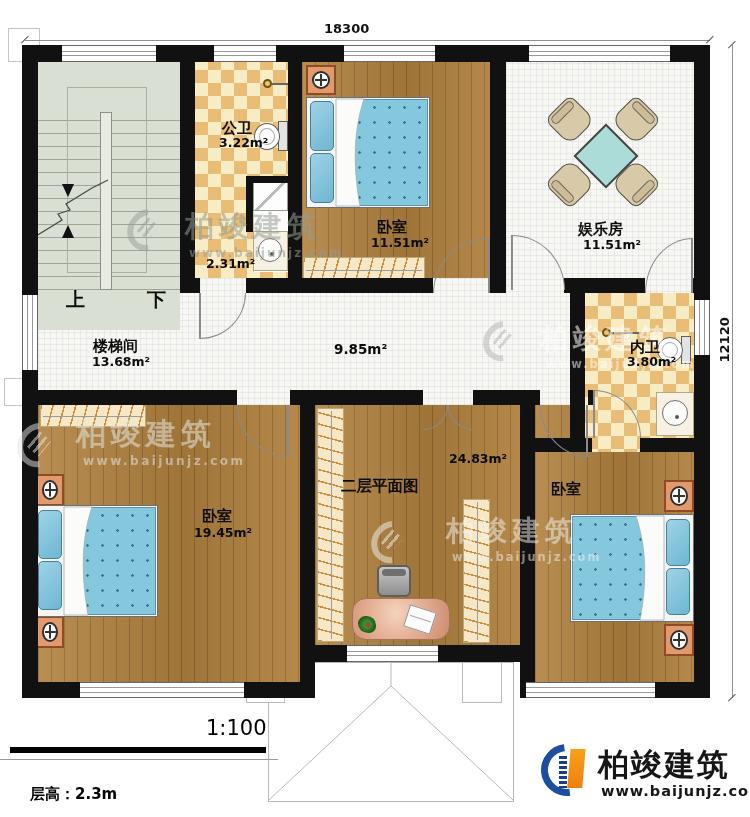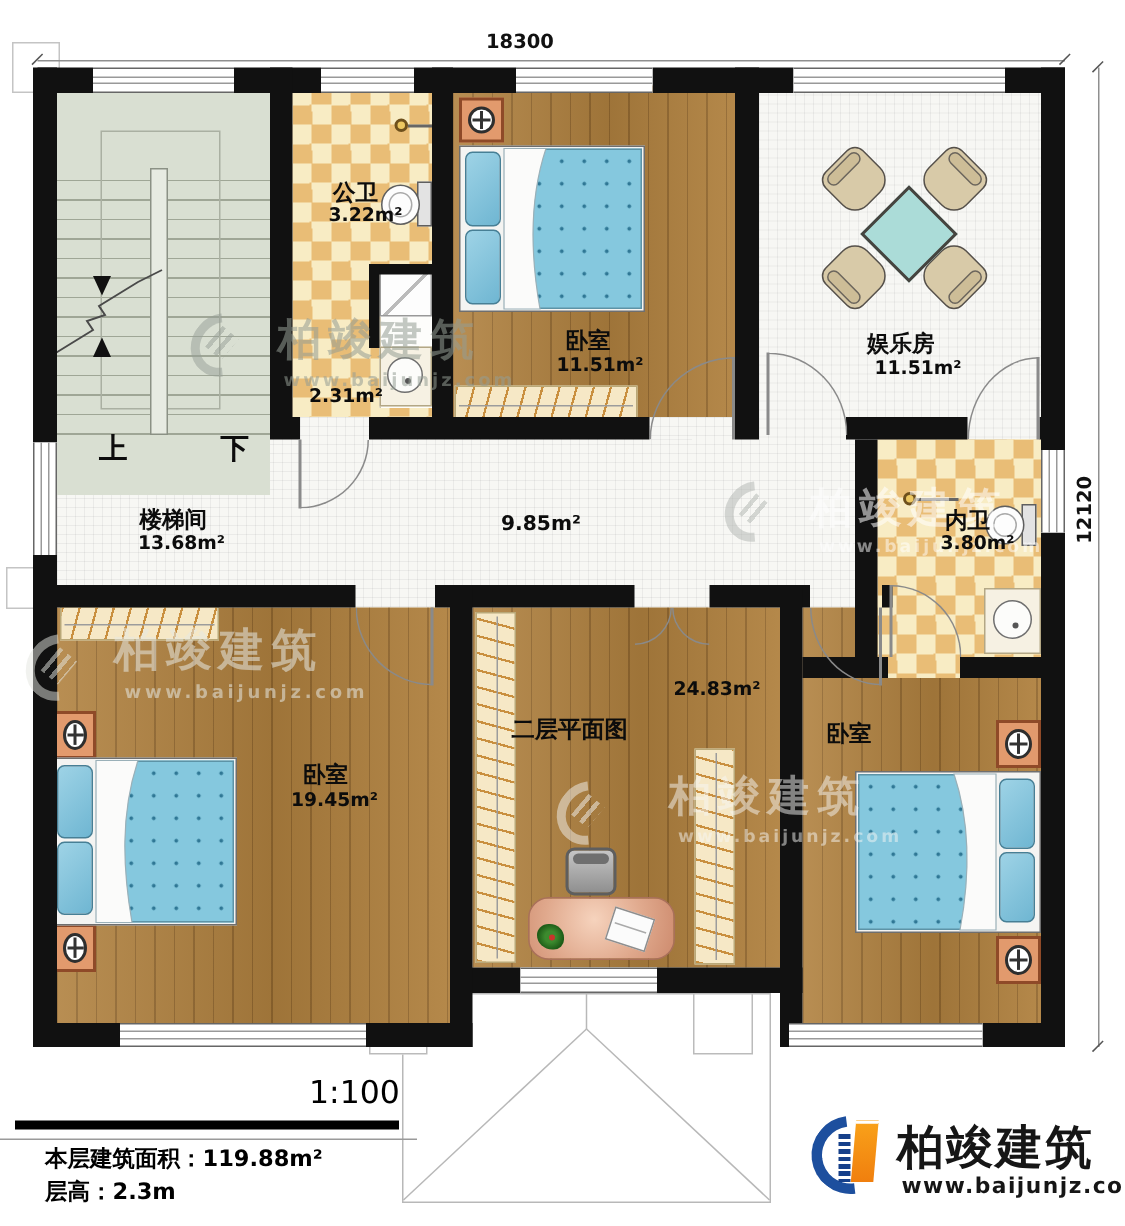--- a/index.html
+++ b/index.html
@@ -297,23 +297,20 @@
   <div class="dimtick" style="left:705px;top:39px;transform:rotate(-45deg);"></div>
   <div class="dimtext" style="left:324px;top:21px;">18300</div>
   <div class="dim" style="left:732px;top:45px;width:1px;height:653px;"></div>
   <div class="dimtick" style="left:727px;top:44px;transform:rotate(-45deg);"></div>
   <div class="dimtick" style="left:727px;top:697px;transform:rotate(-45deg);"></div>
   <div class="dimtext" style="left:702px;top:333px;width:44px;text-align:center;transform:rotate(-90deg);">12120</div>
 
   <div class="tb" style="left:206px;top:716px;font-size:21px;">1:100</div>
   <div class="tb" style="left:10px;top:747px;width:256px;height:6px;background:#000;"></div>
   <div class="tb" style="left:0px;top:759px;width:278px;height:1px;background:#9a9a9a;"></div>
-  <div class="tb" style="left:30px;top:763px;font-size:15px;font-weight:bold;">
-    <span>本层建筑面积：</span><span>119.88m²</span>
-  </div>
   <div class="tb" style="left:30px;top:785px;font-size:15px;font-weight:bold;">
     <span>层高：</span><span>2.3m</span>
   </div>
 
   <div class="abs" style="left:541px;top:740px;width:56px;height:58px;z-index:60;">
     <div class="abs" style="left:0;top:4px;width:52px;height:52px;border-radius:50%;border:7px solid transparent;border-left-color:#1d4f9e;border-bottom-color:#1d4f9e;transform:rotate(38deg);"></div>
     <div class="abs" style="left:18px;top:16px;width:8px;height:32px;background:repeating-linear-gradient(#16408a 0 3px,#fff 3px 5px);"></div>
     <div class="abs" style="left:28px;top:7px;width:15px;height:41px;background:linear-gradient(#f9a21a,#f07f0e);transform:skewX(-5deg);box-shadow:inset 0 10px 0 -8px #fff,inset 0 20px 0 -18px #fff;"></div>
   </div>
   <div class="brandtxt" style="left:598px;top:744px;font-size:31px;letter-spacing:2px;">柏竣建筑</div>

